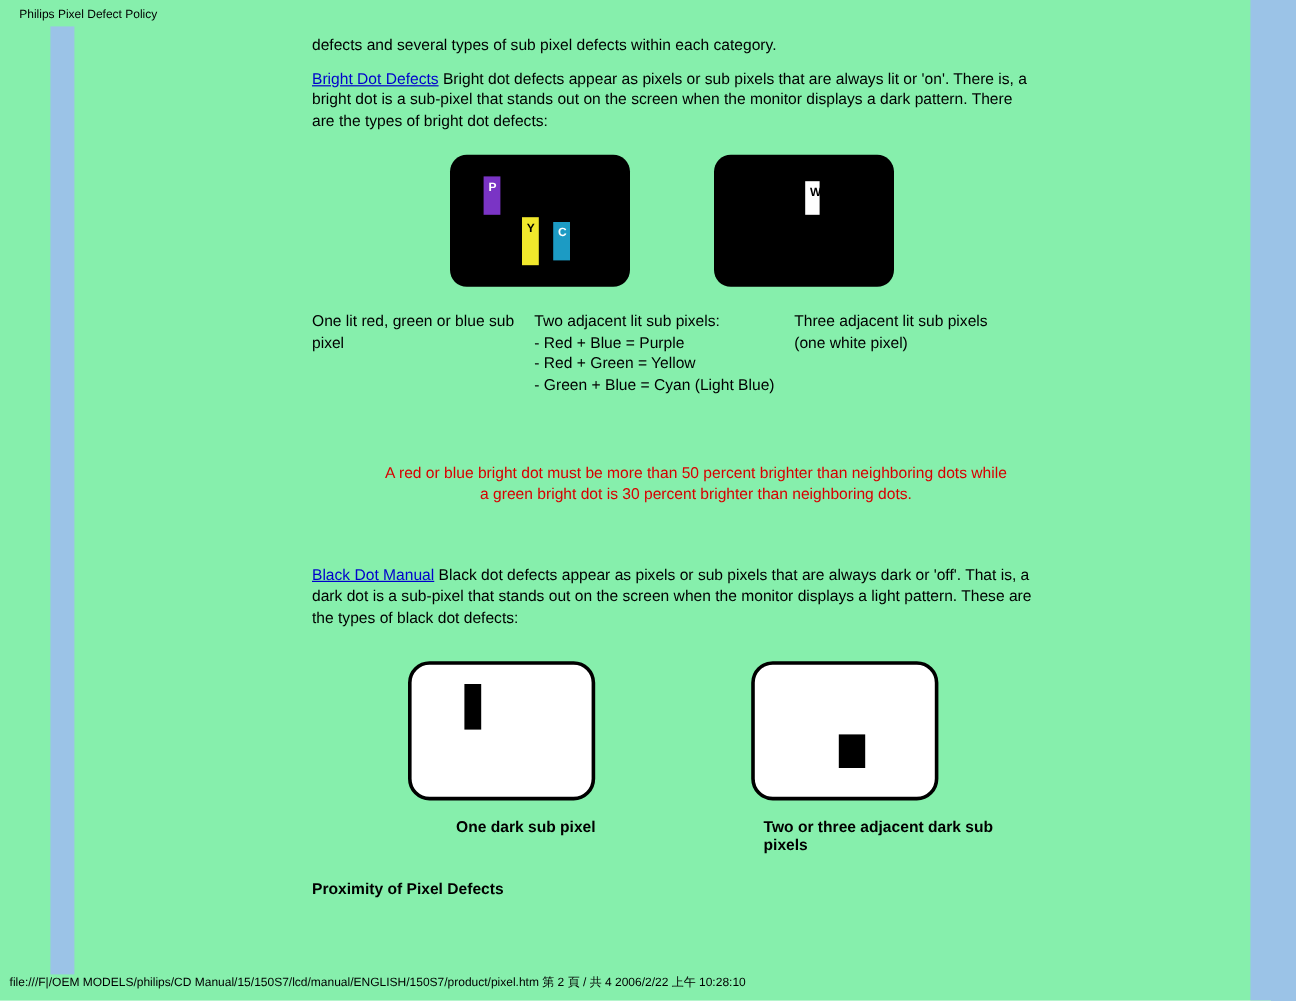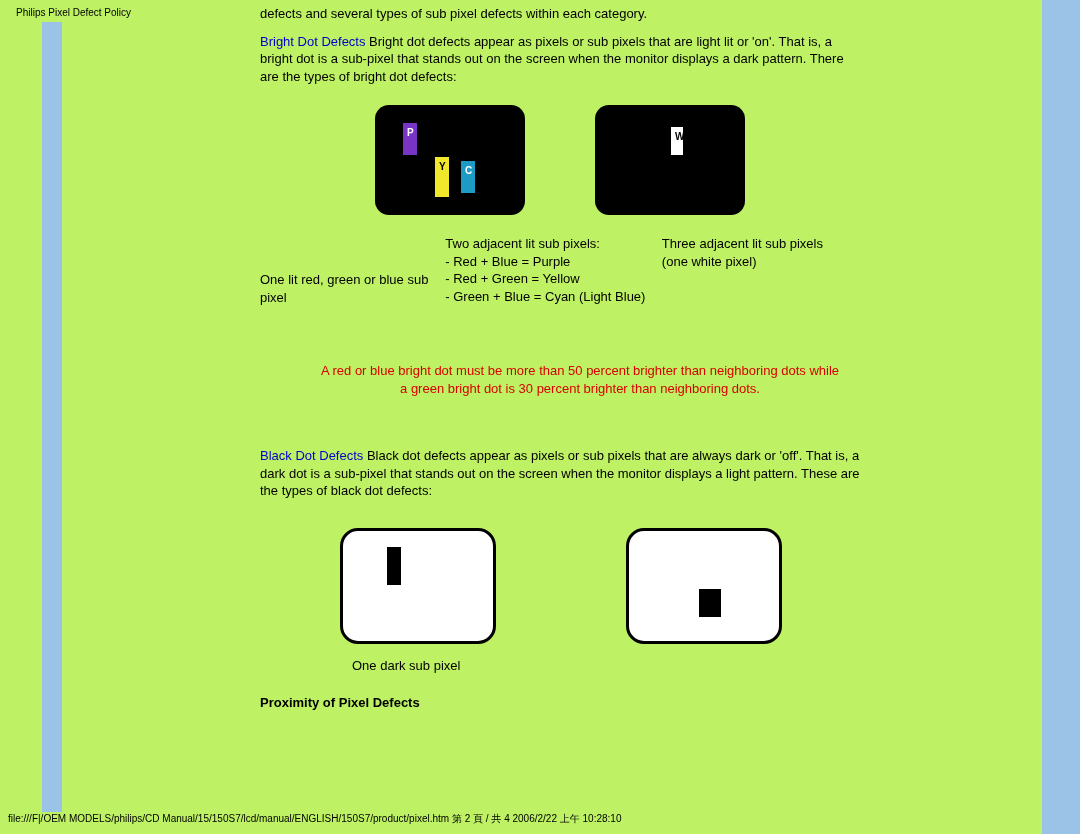--- a/index.html
+++ b/index.html
@@ -1,69 +1,69 @@
 <!DOCTYPE html>
 <html><head>
 <meta charset="utf-8">
 <style>
   html,body{margin:0;padding:0;background:#fff;font-family:Arial,Helvetica,sans-serif;font-size:13px;color:#000;}
-  .page{position:relative;width:1080px;height:834px;overflow:hidden;background:#bef264;}
+  .page{position:relative;width:1080px;height:834px;overflow:hidden;background:#86efac;}
   .header-title{position:absolute;top:7px;left:16px;font-size:10px;}
   .left-rail{position:absolute;top:22px;left:42px;width:20px;height:790px;background:#9bc3e7;}
   .right-rail{position:absolute;top:0;right:0;width:38px;height:834px;background:#9bc3e7;}
-  .content{position:absolute;top:5px;left:260px;width:600px;}
+  .content{position:absolute;top:29px;left:260px;width:600px;}
   .para{margin:0 0 10px 0;line-height:1.35;}
-  .blue{color:#0000cc;}
+  .blue{color:#0000cc;text-decoration:underline;}
   .red{color:#d80000;}
   .italic{}
   .section-title{font-weight:bold;margin:22px 0 10px 0;}
 
   .figrow{display:flex;justify-content:center;gap:70px;margin:20px 0 20px 0;}
   .dark-monitor{width:150px;height:110px;background:#000;border-radius:14px;position:relative;}
   .spx{position:absolute;width:14px;height:32px;}
   .spx span{position:absolute;top:4px;left:4px;color:#fff;font-size:10px;font-weight:bold;}
   .p-purple{background:#7a34c5;left:28px;top:18px;}
   .p-yellow{background:#f1e82c;left:60px;top:52px;height:40px;}
   .p-yellow span{color:#000;}
   .p-cyan{background:#1c9bc4;left:86px;top:56px;}
   .p-white{background:#fff;left:76px;top:22px;height:28px;width:12px;}
   .p-white span{color:#000;}
 
   .caprow{display:flex;margin-top:8px;}
   .capcell{padding-right:14px;line-height:1.35;}
-  .cap1{width:186px;margin-top:36px;}
+  .cap1{width:186px;}
   .cap2{width:220px;}
   .cap3{width:200px;}
 
   .redbox{margin:56px 20px 50px 60px;line-height:1.35;text-align:center;}
 
   .light-row{display:flex;gap:130px;margin:28px 0 14px 80px;}
   .light-monitor{width:150px;height:110px;background:#fff;border:3px solid #000;border-radius:18px;position:relative;}
   .dspx{position:absolute;background:#000;}
   .d1{left:44px;top:16px;width:14px;height:38px;}
   .d2{left:70px;top:58px;width:22px;height:28px;}
-  .lcaprow{display:flex;gap:110px;margin-left:92px;margin-top:8px;}
+  .lcaprow{display:flex;gap:110px;margin-left:120px;margin-top:8px;font-weight:bold;}
   .lcap{width:170px;}
   .lcap2{width:260px;}
 
   .footer{position:absolute;left:8px;bottom:8px;font-size:10px;}
 </style>
 </head>
 <body>
 <div class="page">
 
 <div class="header-title">Philips Pixel Defect Policy</div>
 <div class="left-rail"></div>
 <div class="right-rail"></div>
 
 <div class="content">
   <p class="para">defects and several types of sub pixel defects within each category.</p>
 
   <p class="para">
-    <span class="blue">Bright Dot Defects</span><span> Bright dot defects appear as pixels or sub pixels that are light lit or 'on'. That is, a </span><span class="italic">bright dot</span><span> is a sub-pixel that stands out on the screen when the monitor displays a dark pattern. There are the types of bright dot defects:</span>
+    <span class="blue">Bright Dot Defects</span><span> Bright dot defects appear as pixels or sub pixels that are always lit or 'on'. There is, a </span><span class="italic">bright dot</span><span> is a sub-pixel that stands out on the screen when the monitor displays a dark pattern. There are the types of bright dot defects:</span>
   </p>
 
   <div class="figrow">
     <div class="dark-monitor">
       <div class="spx p-purple">
             <span>P</span>
           </div>
       <div class="spx p-yellow">
             <span>Y</span>
           </div>
@@ -90,33 +90,34 @@
       <div>Three adjacent lit sub pixels</div>
       <div>(one white pixel)</div>
     </div>
   </div>
 
   <div class="redbox red">
     <span>A red or blue </span><span class="italic">bright dot</span><span> must be more than 50 percent brighter than neighboring dots while a green bright dot is 30 percent brighter than neighboring dots.</span>
   </div>
 
   <p class="para">
-    <span class="blue">Black Dot Defects</span><span> Black dot defects appear as pixels or sub pixels that are always dark or 'off'. That is, a </span><span class="italic">dark dot</span><span> is a sub-pixel that stands out on the screen when the monitor displays a light pattern. These are the types of black dot defects:</span>
+    <span class="blue">Black Dot Manual</span><span> Black dot defects appear as pixels or sub pixels that are always dark or 'off'. That is, a </span><span class="italic">dark dot</span><span> is a sub-pixel that stands out on the screen when the monitor displays a light pattern. These are the types of black dot defects:</span>
   </p>
 
   <div class="light-row">
     <div class="light-monitor">
       <div class="dspx d1"></div>
     </div>
     <div class="light-monitor">
       <div class="dspx d2"></div>
     </div>
   </div>
   <div class="lcaprow">
     <div class="lcap">One dark sub pixel</div>
+    <div class="lcap2">Two or three adjacent dark sub pixels</div>
   </div>
 
   <div class="section-title">Proximity of Pixel Defects</div>
 </div>
 
 <div class="footer">file:///F|/OEM MODELS/philips/CD Manual/15/150S7/lcd/manual/ENGLISH/150S7/product/pixel.htm 第 2 頁 / 共 4 2006/2/22 上午 10:28:10</div>
 
 </div>
 
 </body></html>

